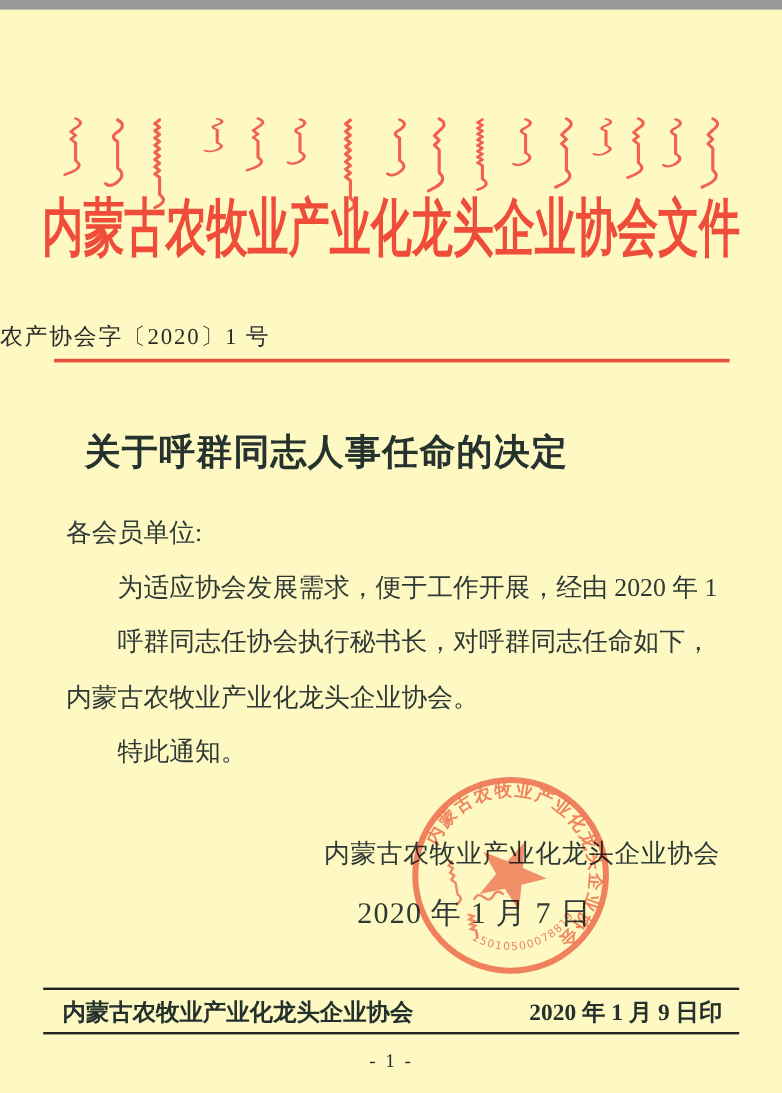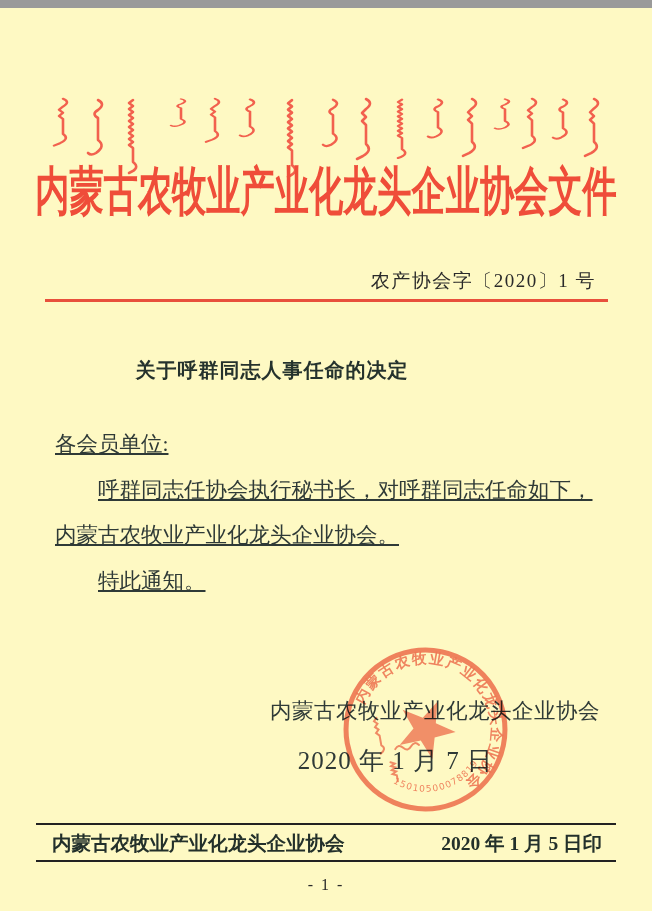--- a/index.html
+++ b/index.html
@@ -13,32 +13,32 @@
   .banner{position:absolute;top:84px;left:0;width:652px;height:125px;}
   
   .org-title{
     position:absolute;top:154px;left:0;width:652px;text-align:center;
     font-size:38px;font-weight:bold;color:#ef4d39;white-space:nowrap;
     transform:scale(0.9,1.38);transform-origin:326px 0;
     letter-spacing:0px;line-height:1.15;
   }
   
   .doc-number{
-    position:absolute;top:260px;left:0;width:596px;text-align:right;
+    position:absolute;top:260px;left:0;width:596px;text-align:left;
     font-size:19px;letter-spacing:1.5px;color:#2a2a2a;
   }
   .red-rule{position:absolute;top:291px;left:45px;width:563px;height:3px;background:#e8503c;}
   
   .doc-title{
     position:absolute;top:349px;left:0;width:544px;text-align:center;
-    font-size:20px;font-weight:700;color:#25322d;letter-spacing:1px;margin:0;
+    font-size:30px;font-weight:700;color:#25322d;letter-spacing:1px;margin:0;
   }
   
   .body-text{position:absolute;top:414px;left:55px;right:50px;font-size:21.5px;line-height:45.5px;}
-  .body-text p{margin:0;text-decoration:underline;}
+  .body-text p{margin:0;}
   .indent{text-indent:2em;}
   
   .sig-org{position:absolute;top:688px;right:52px;font-size:21.5px;letter-spacing:0.5px;}
   .sig-date{position:absolute;top:736px;right:159px;font-size:25px;letter-spacing:1px;}
   
   .seal{position:absolute;left:339px;top:635px;width:173px;height:173px;
         mix-blend-mode:multiply;opacity:0.95;}
   
   .footer-rule-top{position:absolute;top:815px;left:36px;width:580px;height:2px;background:#222;}
   .footer-row{
@@ -83,20 +83,21 @@
   <div class="org-title">内蒙古农牧业产业化龙头企业协会文件</div>
 
   <div class="doc-number">农产协会字〔2020〕1 号</div>
 
   <div class="red-rule"></div>
 
   <h1 class="doc-title">关于呼群同志人事任命的决定</h1>
 
   <div class="body-text">
     <p>各会员单位:</p>
+    <p class="indent">为适应协会发展需求，便于工作开展，经由 2020 年 1</p>
     <p class="indent">呼群同志任协会执行秘书长，对呼群同志任命如下，</p>
     <p>内蒙古农牧业产业化龙头企业协会。</p>
     <p class="indent">特此通知。</p>
   </div>
 
   <div class="sig-org">内蒙古农牧业产业化龙头企业协会</div>
   <div class="sig-date">2020 年 1 月 7 日</div>
 
   <svg class="seal" viewBox="-86 -86 172 172" xmlns="http://www.w3.org/2000/svg">
     <defs>
@@ -116,18 +117,18 @@
       </g>
       <text fill="#ee7365" font-size="9" letter-spacing="1.2" opacity="0.9" font-family="'DejaVu Sans','Liberation Sans',sans-serif">
         <textPath href="#sealBottomArc" startOffset="4">15010500078819</textPath>
       </text>
     </g>
   </svg>
 
   <div class="footer-rule-top"></div>
   <div class="footer-row">
     <span>内蒙古农牧业产业化龙头企业协会</span>
-    <span>2020 年 1 月 5 日印</span>
+    <span>2020 年 1 月 9 日印</span>
   </div>
   <div class="footer-rule-bottom"></div>
   <div class="page-num">- 1 -</div>
 
 </div>
 
 </body></html>

